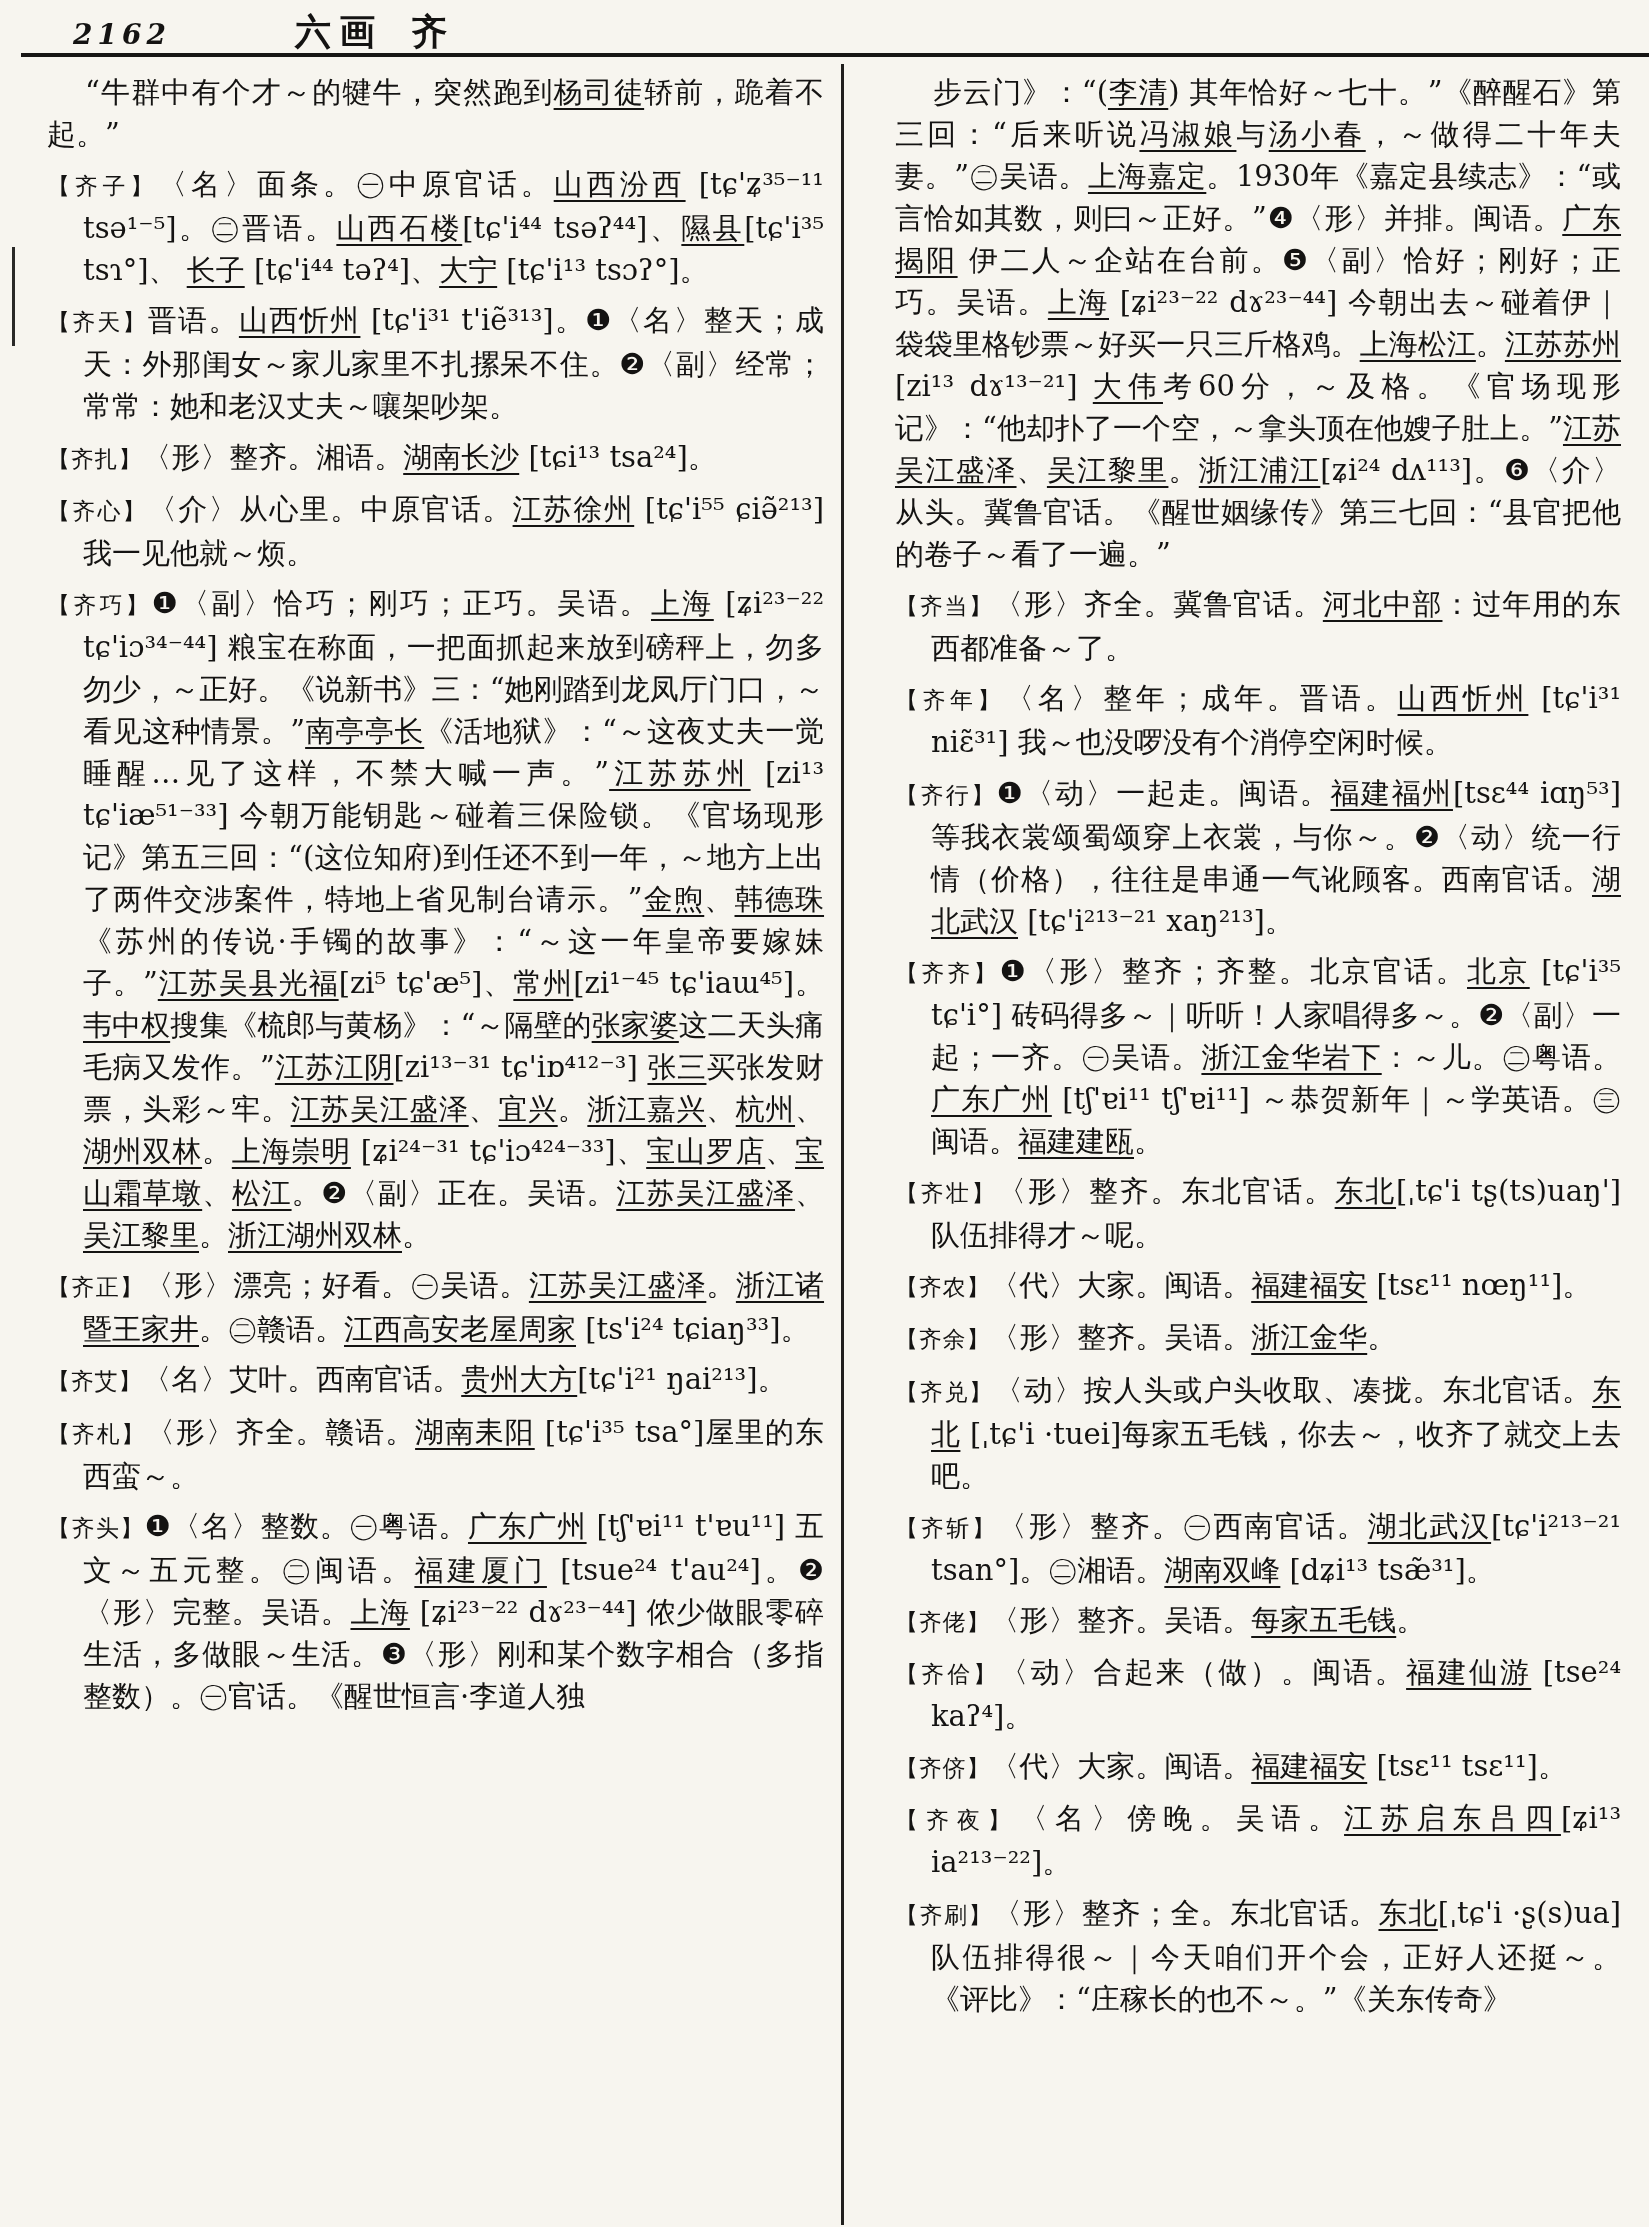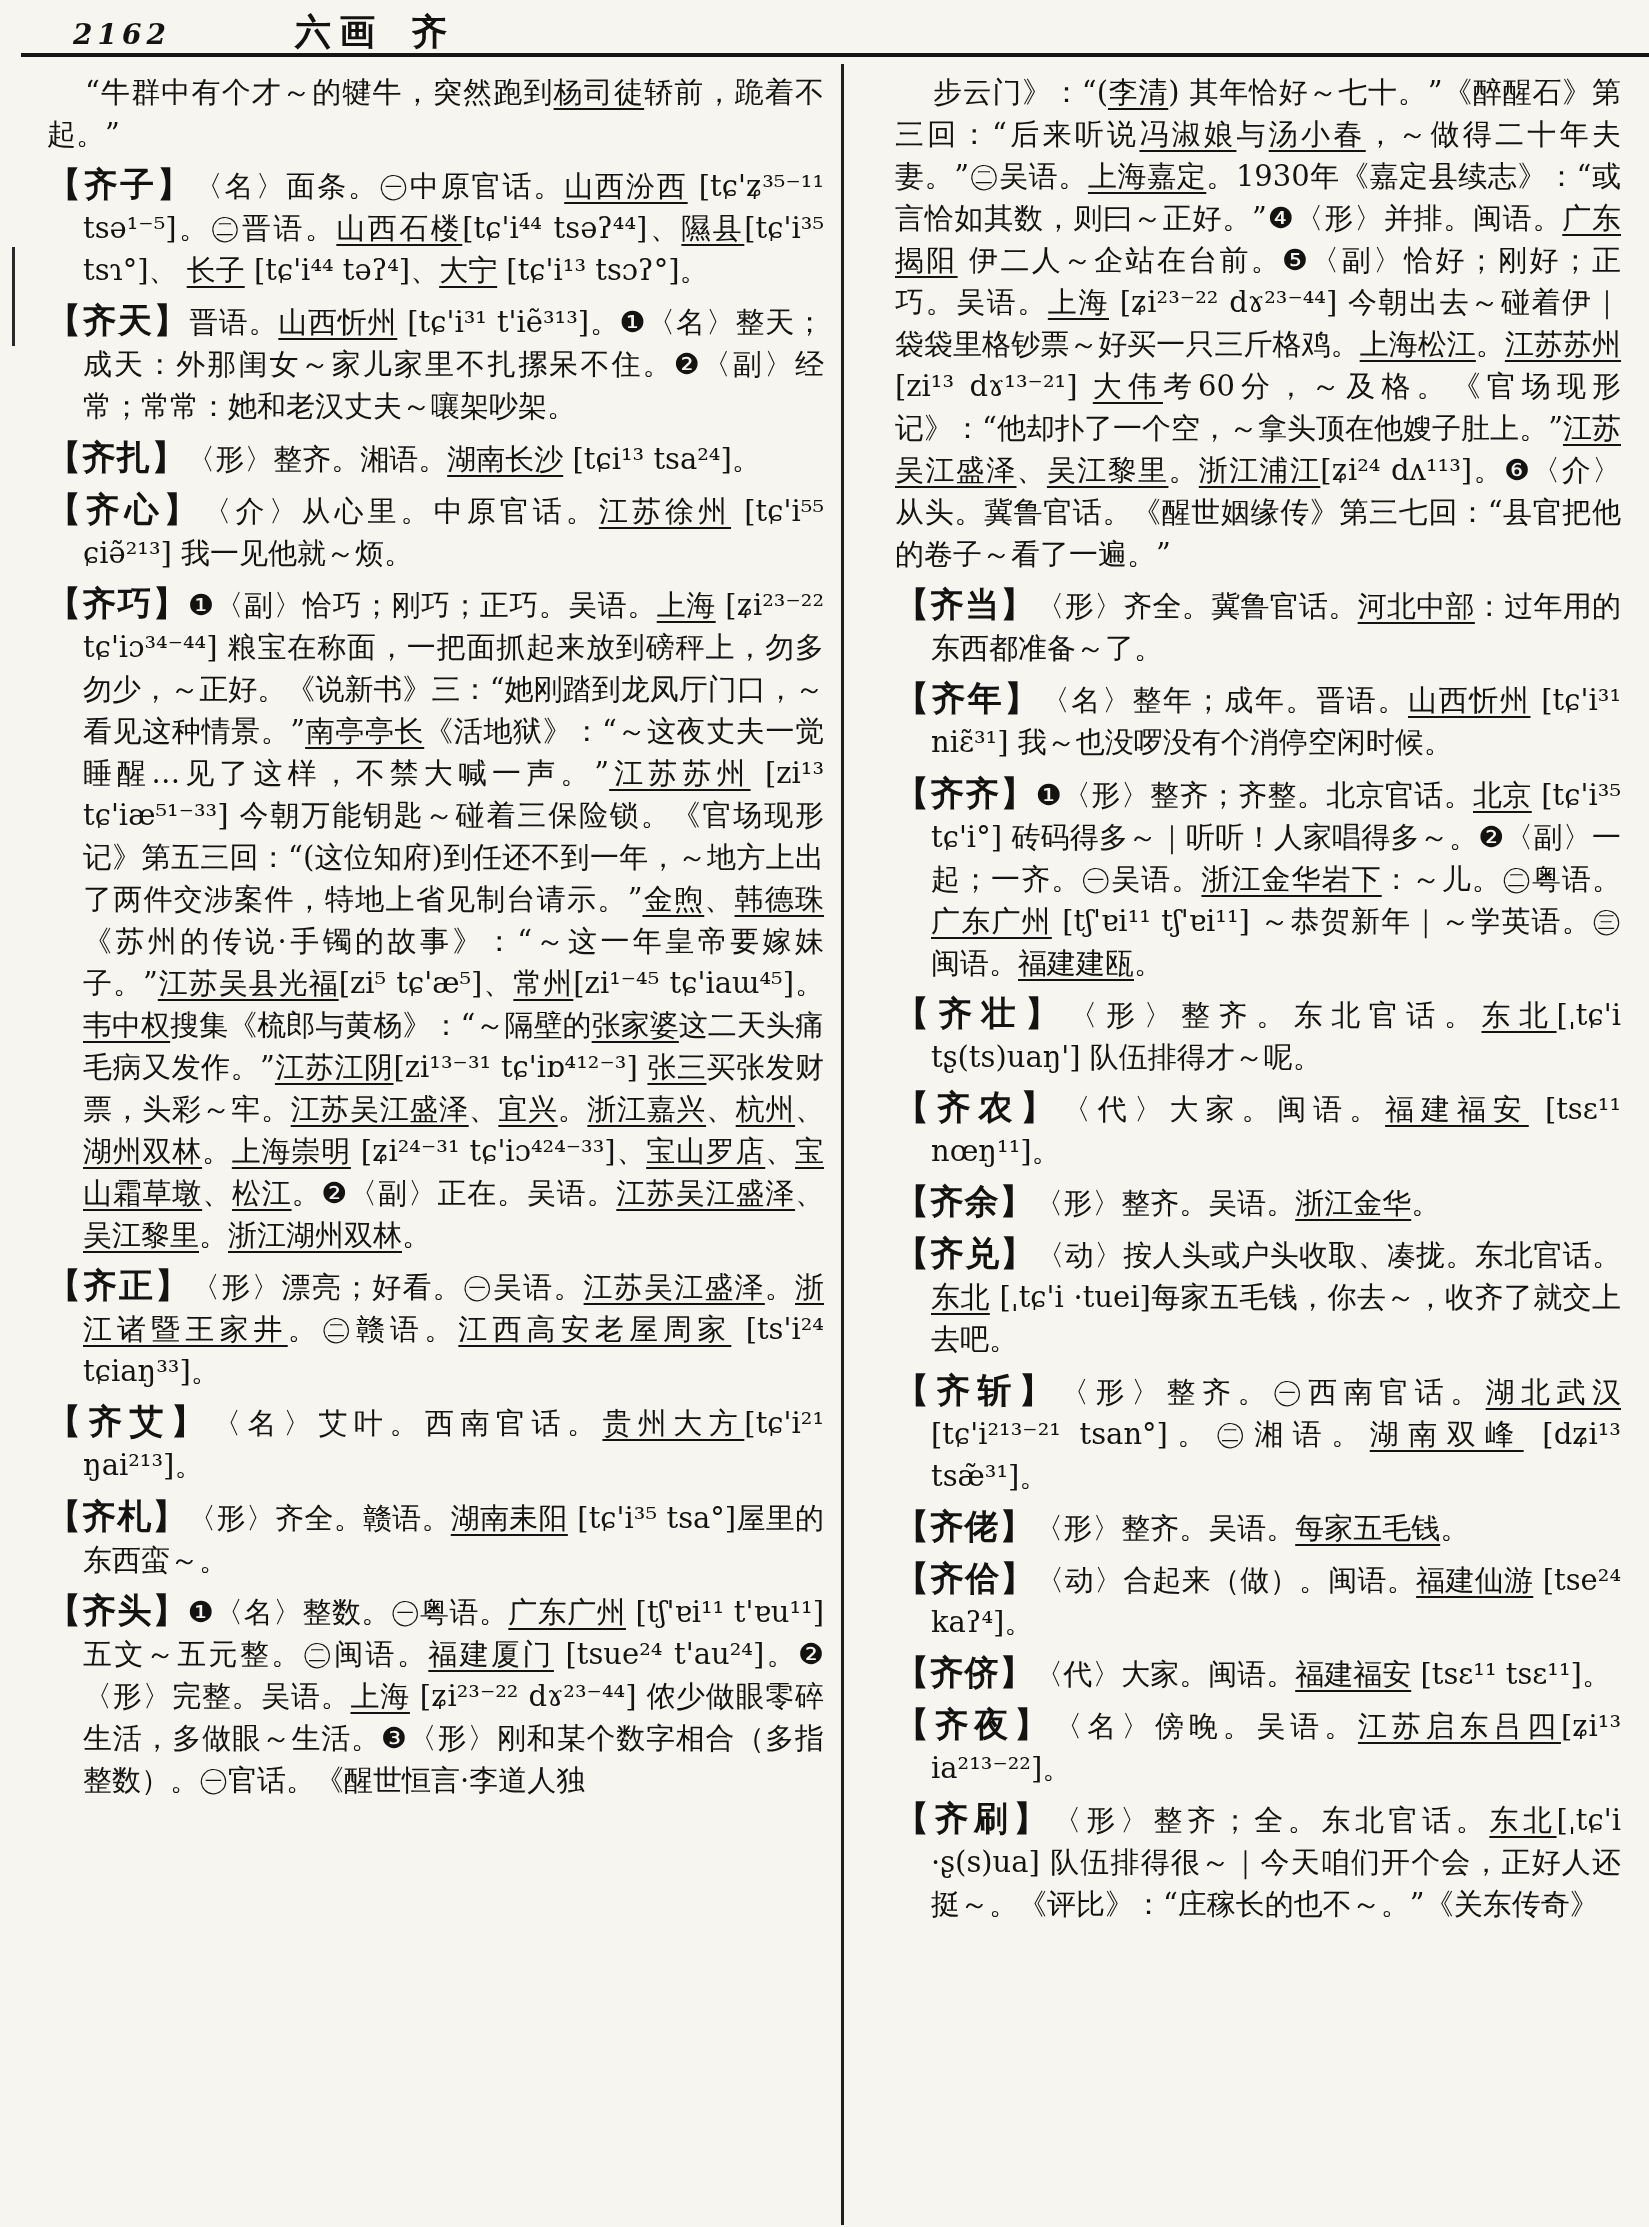--- a/index.html
+++ b/index.html
@@ -14,21 +14,21 @@
   .radical{font-size:36px;font-weight:bold;margin-left:28px;}
   .top-rule{position:absolute;top:53px;left:21.4px;width:1629px;height:4.1px;background:#171614;}
   .col-divider{position:absolute;left:841px;top:64px;width:2.5px;height:2161px;background:#201f1d;}
   .edge-mark{position:absolute;left:11.5px;top:247px;width:3.3px;height:99px;background:#2a2927;}
   .column{position:absolute;top:71px;height:2152px;overflow:hidden;}
   .column.left{left:43px;width:785px;}
   .column.right{left:891px;width:734px;}
   p{margin:4px;font-size:29px;line-height:42px;text-align:justify;text-justify:inter-character;}
   p.entry{padding-left:36px;text-indent:-36px;margin-top:8.2px;}
   p.continuation{text-indent:38px;margin-top:0;}
-  .hw{font-size:34px;font-weight:bold;letter-spacing:0.8px;}
+  .hw{font-size:23px;font-weight:normal;letter-spacing:0.8px;}
   .body u{text-decoration:underline;text-decoration-thickness:2.1px;text-underline-offset:5.8px;}
 </style>
 </head>
 <body>
 
 <header class="page-header">
   <span class="page-num">2162</span><span class="section">六画</span><span class="radical">齐</span>
 </header>
 
 <div class="top-rule"></div>
@@ -45,20 +45,21 @@
       <p class="entry"><b class="hw">【齐巧】</b><span class="body">❶〈副〉恰巧；刚巧；正巧。吴语。<u>上海</u> [ʑi²³⁻²² tɕ'iɔ³⁴⁻⁴⁴] 粮宝在称面，一把面抓起来放到磅秤上，勿多勿少，～正好。《说新书》三：“她刚踏到龙凤厅门口，～看见这种情景。”<u>南亭亭长</u>《活地狱》：“～这夜丈夫一觉睡醒…见了这样，不禁大喊一声。”<u>江苏苏州</u> [zi¹³ tɕ'iæ⁵¹⁻³³] 今朝万能钥匙～碰着三保险锁。《官场现形记》第五三回：“(这位知府)到任还不到一年，～地方上出了两件交涉案件，特地上省见制台请示。”<u>金煦</u>、<u>韩德珠</u>《苏州的传说·手镯的故事》：“～这一年皇帝要嫁妹子。”<u>江苏吴县光福</u>[zi⁵ tɕ'æ⁵]、<u>常州</u>[zi¹⁻⁴⁵ tɕ'iaɯ⁴⁵]。<u>韦中权</u>搜集《梳郎与黄杨》：“～隔壁的<u>张家婆</u>这二天头痛毛病又发作。”<u>江苏江阴</u>[zi¹³⁻³¹ tɕ'iɒ⁴¹²⁻³] <u>张三</u>买张发财票，头彩～牢。<u>江苏吴江盛泽</u>、<u>宜兴</u>。<u>浙江嘉兴</u>、<u>杭州</u>、<u>湖州双林</u>。<u>上海崇明</u> [ʑi²⁴⁻³¹ tɕ'iɔ⁴²⁴⁻³³]、<u>宝山罗店</u>、<u>宝山霜草墩</u>、<u>松江</u>。❷〈副〉正在。吴语。<u>江苏吴江盛泽</u>、<u>吴江黎里</u>。<u>浙江湖州双林</u>。</span></p>
       <p class="entry"><b class="hw">【齐正】</b><span class="body">〈形〉漂亮；好看。㊀吴语。<u>江苏吴江盛泽</u>。<u>浙江诸暨王家井</u>。㊁赣语。<u>江西高安老屋周家</u> [ts'i²⁴ tɕiaŋ³³]。</span></p>
       <p class="entry"><b class="hw">【齐艾】</b><span class="body">〈名〉艾叶。西南官话。<u>贵州大方</u>[tɕ'i²¹ ŋai²¹³]。</span></p>
       <p class="entry"><b class="hw">【齐札】</b><span class="body">〈形〉齐全。赣语。<u>湖南耒阳</u> [tɕ'i³⁵ tsa°]屋里的东西蛮～。</span></p>
       <p class="entry"><b class="hw">【齐头】</b><span class="body">❶〈名〉整数。㊀粤语。<u>广东广州</u> [tʃ'ɐi¹¹ t'ɐu¹¹] 五文～五元整。㊁闽语。<u>福建厦门</u> [tsue²⁴ t'au²⁴]。❷〈形〉完整。吴语。<u>上海</u> [ʑi²³⁻²² dɤ²³⁻⁴⁴] 侬少做眼零碎生活，多做眼～生活。❸〈形〉刚和某个数字相合（多指整数）。㊀官话。《醒世恒言·李道人独</span></p>
     </section>
   <section class="column right">
       <p class="continuation"><span class="body">步云门》：“(<u>李清</u>) 其年恰好～七十。”《醉醒石》第三回：“后来听说<u>冯淑娘</u>与<u>汤小春</u>，～做得二十年夫妻。”㊁吴语。<u>上海嘉定</u>。1930年《嘉定县续志》：“或言恰如其数，则曰～正好。”❹〈形〉并排。闽语。<u>广东揭阳</u> 伊二人～企站在台前。❺〈副〉恰好；刚好；正巧。吴语。<u>上海</u> [ʑi²³⁻²² dɤ²³⁻⁴⁴] 今朝出去～碰着伊｜袋袋里格钞票～好买一只三斤格鸡。<u>上海松江</u>。<u>江苏苏州</u> [zi¹³ dɤ¹³⁻²¹] <u>大伟</u>考60分，～及格。《官场现形记》：“他却扑了一个空，～拿头顶在他嫂子肚上。”<u>江苏吴江盛泽</u>、<u>吴江黎里</u>。<u>浙江浦江</u>[ʑi²⁴ dʌ¹¹³]。❻〈介〉从头。冀鲁官话。《醒世姻缘传》第三七回：“县官把他的卷子～看了一遍。”</span></p>
       <p class="entry"><b class="hw">【齐当】</b><span class="body">〈形〉齐全。冀鲁官话。<u>河北中部</u>：过年用的东西都准备～了。</span></p>
       <p class="entry"><b class="hw">【齐年】</b><span class="body">〈名〉整年；成年。晋语。<u>山西忻州</u> [tɕ'i³¹ niɛ̃³¹] 我～也没啰没有个消停空闲时候。</span></p>
+      <p class="entry"><b class="hw">【齐行】</b><span class="body">❶〈动〉一起走。闽语。<u>福建福州</u>[tsɛ⁴⁴ iɑŋ⁵³] 等我衣裳颂蜀颂穿上衣裳，与你～。❷〈动〉统一行情（价格），往往是串通一气讹顾客。西南官话。<u>湖北武汉</u> [tɕ'i²¹³⁻²¹ xaŋ²¹³]。</span></p>
       <p class="entry"><b class="hw">【齐齐】</b><span class="body">❶〈形〉整齐；齐整。北京官话。<u>北京</u> [tɕ'i³⁵ tɕ'i°] 砖码得多～｜听听！人家唱得多～。❷〈副〉一起；一齐。㊀吴语。<u>浙江金华岩下</u>：～儿。㊁粤语。<u>广东广州</u> [tʃ'ɐi¹¹ tʃ'ɐi¹¹] ～恭贺新年｜～学英语。㊂闽语。<u>福建建瓯</u>。</span></p>
       <p class="entry"><b class="hw">【齐壮】</b><span class="body">〈形〉整齐。东北官话。<u>东北</u>[ˌtɕ'i tʂ(ts)uaŋ'] 队伍排得才～呢。</span></p>
       <p class="entry"><b class="hw">【齐农】</b><span class="body">〈代〉大家。闽语。<u>福建福安</u> [tsɛ¹¹ nœŋ¹¹]。</span></p>
       <p class="entry"><b class="hw">【齐余】</b><span class="body">〈形〉整齐。吴语。<u>浙江金华</u>。</span></p>
       <p class="entry"><b class="hw">【齐兑】</b><span class="body">〈动〉按人头或户头收取、凑拢。东北官话。<u>东北</u> [ˌtɕ'i ·tuei]每家五毛钱，你去～，收齐了就交上去吧。</span></p>
       <p class="entry"><b class="hw">【齐斩】</b><span class="body">〈形〉整齐。㊀西南官话。<u>湖北武汉</u>[tɕ'i²¹³⁻²¹ tsan°]。㊁湘语。<u>湖南双峰</u> [dʑi¹³ tsæ̃³¹]。</span></p>
       <p class="entry"><b class="hw">【齐佬】</b><span class="body">〈形〉整齐。吴语。<u>每家五毛钱</u>。</span></p>
       <p class="entry"><b class="hw">【齐佮】</b><span class="body">〈动〉合起来（做）。闽语。<u>福建仙游</u> [tse²⁴ kaʔ⁴]。</span></p>
       <p class="entry"><b class="hw">【齐侪】</b><span class="body">〈代〉大家。闽语。<u>福建福安</u> [tsɛ¹¹ tsɛ¹¹]。</span></p>
       <p class="entry"><b class="hw">【齐夜】</b><span class="body">〈名〉傍晚。吴语。<u>江苏启东吕四</u>[ʑi¹³ ia²¹³⁻²²]。</span></p>

